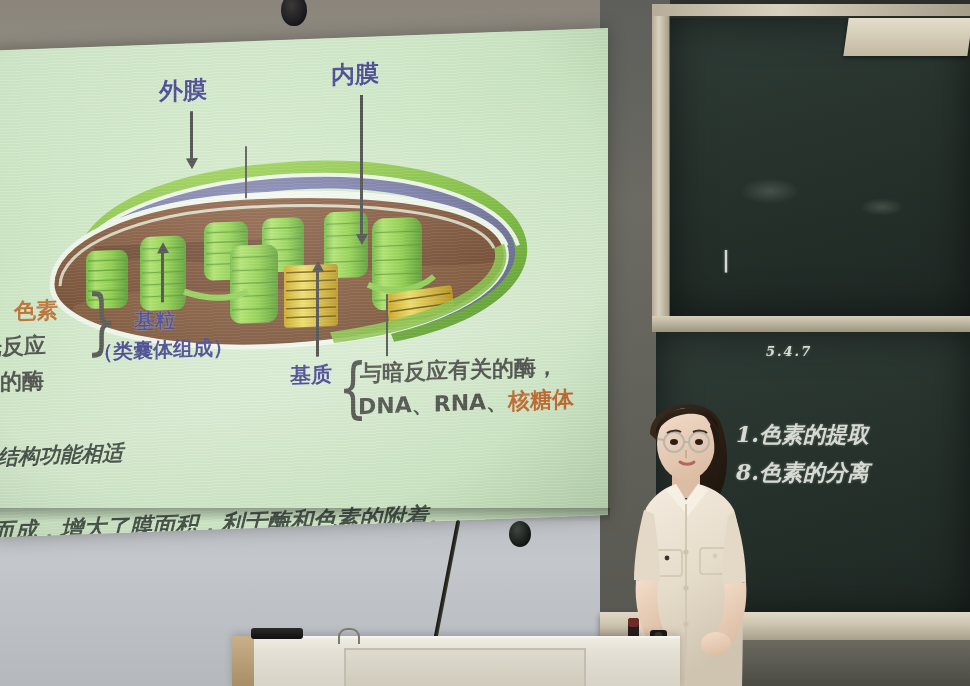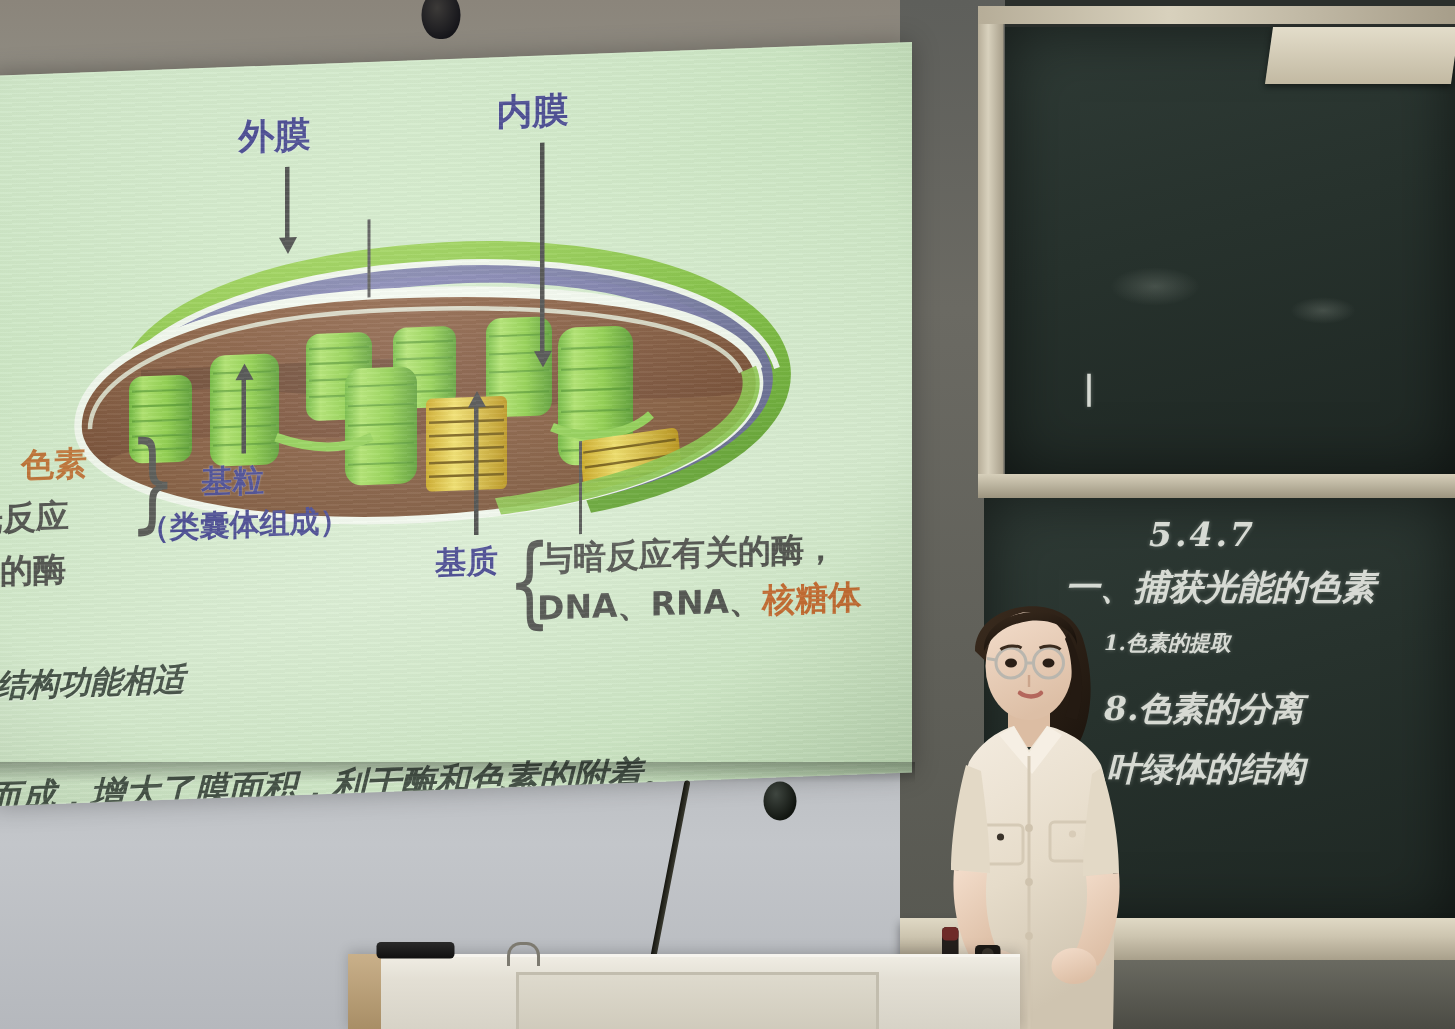--- a/index.html
+++ b/index.html
@@ -131,23 +131,23 @@
   }
   #tray-below{
     position:absolute;left:-48px;top:640px;width:372px;height:46px;
     background:linear-gradient(180deg,#6a6a61,#4b4b44);
   }
   .chalk{
     position:absolute;color:#e6e9e2;white-space:nowrap;
     font-family:"DejaVu Serif","Liberation Serif",serif;font-weight:700;font-style:italic;
     text-shadow:0 0 3px rgba(235,240,232,.35);opacity:.92;
   }
-  #ch-date{left:118px;top:344px;font-size:22px;letter-spacing:2px;}
+  #ch-date{left:118px;top:344px;font-size:13px;letter-spacing:2px;}
   #ch-l1{left:62px;top:376px;font-size:23px;}
-  #ch-l2{left:88px;top:420px;font-size:14px;}
+  #ch-l2{left:88px;top:420px;font-size:22px;}
   #ch-l3{left:88px;top:458px;font-size:22px;}
   #ch-l4{left:90px;top:498px;font-size:22px;}
   .chalk-smudge{
     position:absolute;border-radius:50%;
     background:radial-gradient(ellipse,rgba(220,228,215,.18),rgba(220,228,215,0) 70%);
   }
 
   
   #person{position:absolute;left:604px;top:382px;width:176px;height:304px;}
 
@@ -209,24 +209,22 @@
       <div class="chalk" style="left:52px;top:228px;font-size:22px;">|</div>
     </div>
     <div class="board-panel" id="panel-bottom"></div>
 
     <div class="board-frame" id="frame-left"></div>
     <div class="board-frame" id="frame-top"></div>
     <div id="slider-tab"></div>
     <div id="rail-mid"></div>
 
     <div class="chalk" id="ch-date">5.4.7</div>
-    <div class="chalk" id="ch-l1">一、捕获光能的色素</div>
     <div class="chalk" id="ch-l2">1.色素的提取</div>
     <div class="chalk" id="ch-l3">8.色素的分离</div>
-    <div class="chalk" id="ch-l4">叶绿体的结构</div>
 
     <div id="chalk-tray"></div>
     <div id="tray-below"></div>
   </div>
 
   <div id="screen">
     <div class="screen-inner">
 
       <svg id="chloroplast" viewBox="0 0 500 230">
         <defs>

